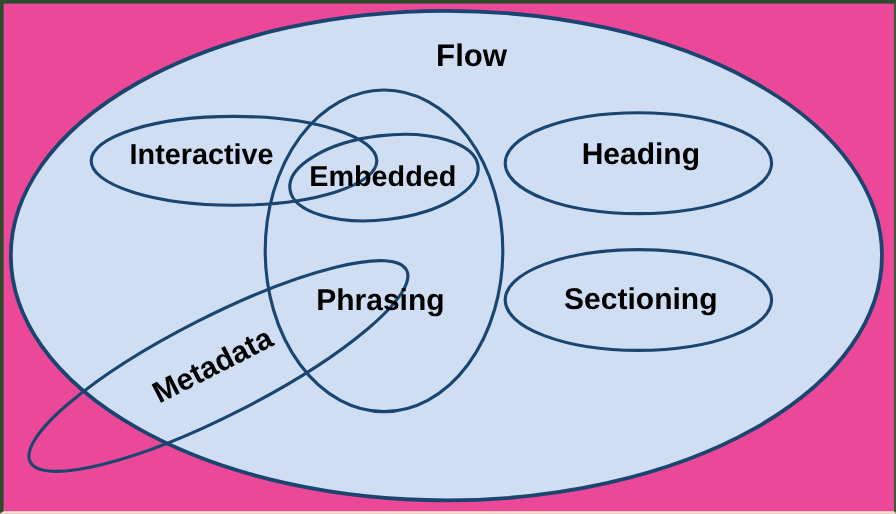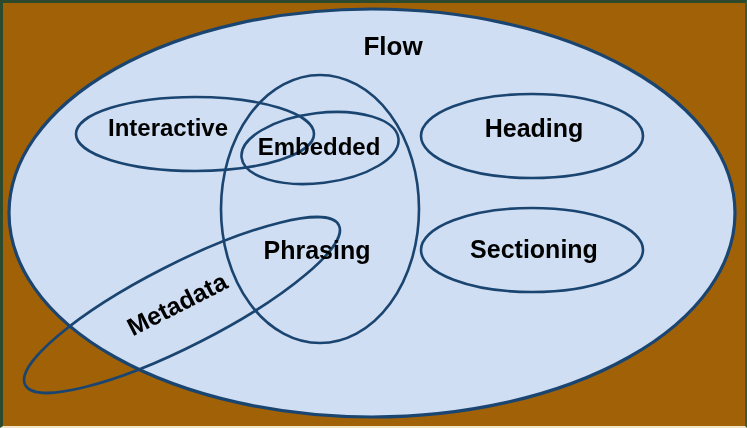--- a/index.html
+++ b/index.html
@@ -6,21 +6,21 @@
   html, body {
     margin: 0;
     padding: 0;
     background: #ffffff;
   }
   #canvas {
     position: relative;
     width: 747px;
     height: 428px;
     overflow: hidden;
-    background: #a16207;
+    background: #ec4899;
     box-sizing: border-box;
     border-top: 3px solid #2d4a2d;
     border-left: 3px solid #2d4a2d;
     border-right: 2px solid #3a5a3a;
     border-bottom: 2px solid #f0e6c8;
   }
   #venn-svg {
     position: absolute;
     top: 0;
     left: 0;

